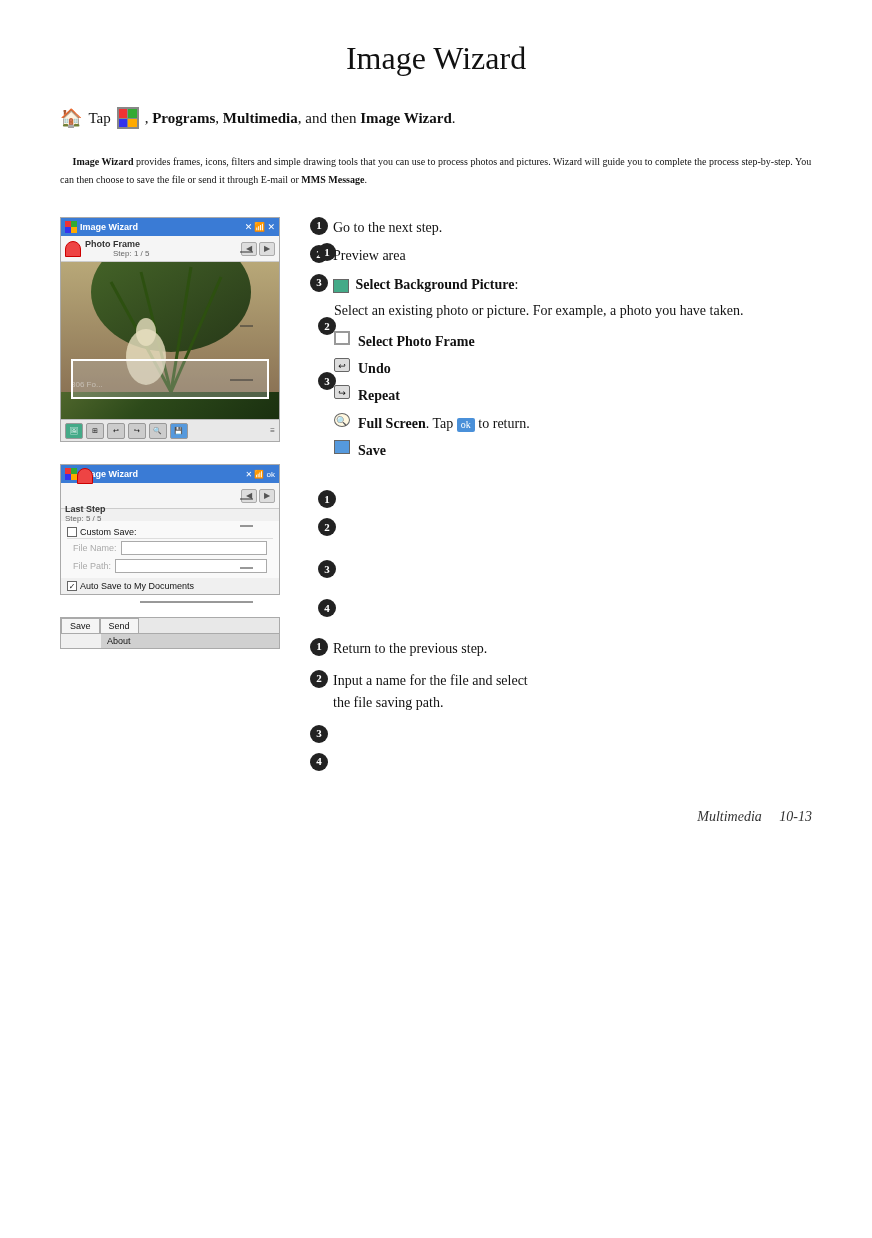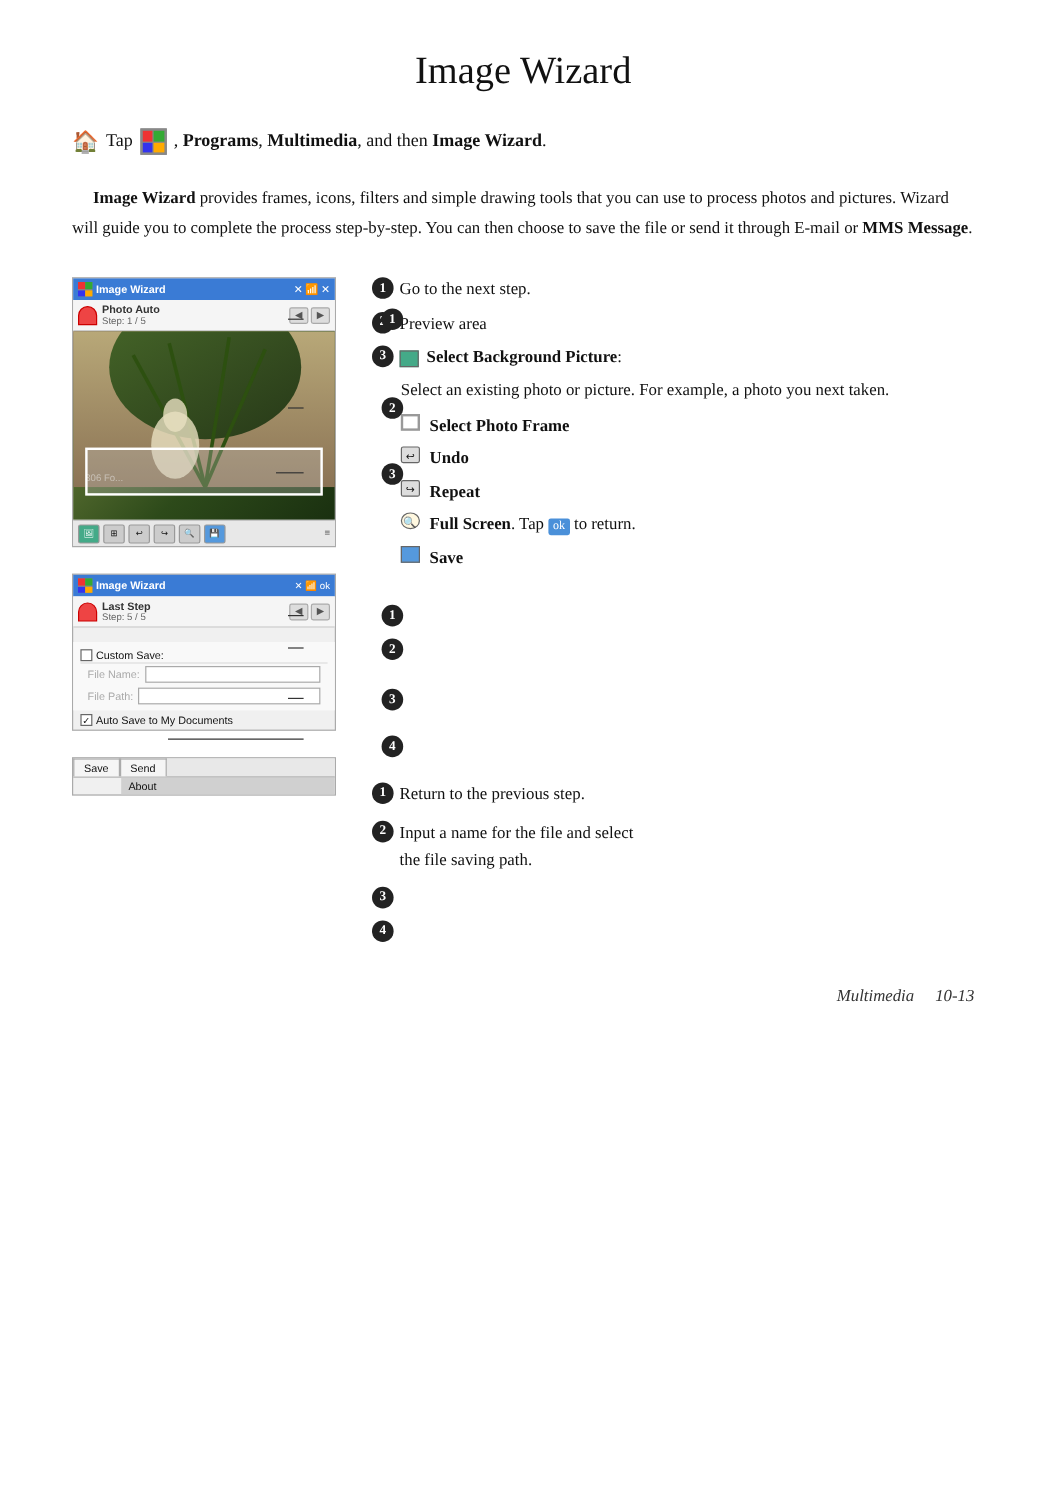--- a/index.html
+++ b/index.html
@@ -34,21 +34,21 @@
       height: 22px;
       gap: 1px;
       border: 2px solid #888;
       background: #888;
     }
     .flag-grid div:nth-child(1) { background: #e33; }
     .flag-grid div:nth-child(2) { background: #3a3; }
     .flag-grid div:nth-child(3) { background: #33e; }
     .flag-grid div:nth-child(4) { background: #fa0; }
     .description {
-      font-size: 14px;
+      font-size: 10px;
       line-height: 1.8;
       margin-bottom: 28px;
     }
     .main-content {
       display: flex;
       gap: 30px;
       margin-bottom: 28px;
     }
     .left-screens {
       flex: 0 0 auto;
@@ -343,22 +343,22 @@
             <span>✕</span>
             <span>📶</span>
             <span style="font-size:9px;">✕</span>
           </div>
         </div>
 
         <div class="phone-subbar">
           <div style="display:flex;align-items:center;gap:4px;">
             <div style="width:16px;height:16px;background:#e44;border-radius:50% 50% 0 0;border:1px solid #c00;"></div>
             <div>
-              <div style="font-size:9px;font-weight:bold;color:#333;">Photo Auto</div>
-              <div style="font-size:8px;color:#666;">Step: 1 / 5</div>
+              <div style="font-size:9px;font-weight:bold;color:#333;">Photo Frame</div>
+              <div style="font-size:8px;color:#666;margin-left:28px;">Step: 1 / 5</div>
             </div>
           </div>
           <div class="nav-arrows">
             <div class="nav-btn">◀</div>
             <div class="nav-btn">▶</div>
           </div>
         </div>
 
         <div class="phone-image-area">
           
@@ -430,21 +430,21 @@
                 <div></div>
             </div>
             <span>Image Wizard</span>
           </div>
           <div class="phone-titlebar-right">
             <span style="font-size:8px;">✕ 📶 ok</span>
           </div>
         </div>
 
         <div class="phone-subbar">
-          <div style="display:flex;align-items:center;gap:4px;">
+          <div style="display:flex;align-items:center;gap:20px;flex-direction:column;">
             <div style="width:16px;height:16px;background:#e44;border-radius:50% 50% 0 0;border:1px solid #c00;"></div>
             <div>
               <div style="font-size:9px;font-weight:bold;color:#333;">Last Step</div>
               <div style="font-size:8px;color:#666;">Step: 5 / 5</div>
             </div>
           </div>
           <div class="nav-arrows">
             <div class="nav-btn">◀</div>
             <div class="nav-btn">▶</div>
           </div>
@@ -524,21 +524,21 @@
       </div>
 
       <div class="annotation-line" style="margin-bottom:4px;">
         <span class="callout-num">3</span>
         <span>
           <span style="display:inline-block;width:16px;height:14px;background:#4a8;border:1px solid #666;vertical-align:middle;margin-right:3px;"></span>
           <strong>Select Background Picture</strong>:
         </span>
       </div>
       <div style="padding-left:24px;margin-bottom:8px;">
-        Select an existing photo or picture. For example, a photo you next taken.
+        Select an existing photo or picture. For example, a photo you have taken.
       </div>
 
       <div style="padding-left:24px;">
 
         <div class="annotation-line" style="margin-bottom:5px;text-align:center;">
           <span style="display:inline-block;width:16px;height:14px;border:2px solid #999;vertical-align:middle;margin-right:3px;flex-shrink:0;"></span>
           <span><strong>Select Photo Frame</strong></span>
         </div>
 
         <div class="annotation-line" style="margin-bottom:5px;">

